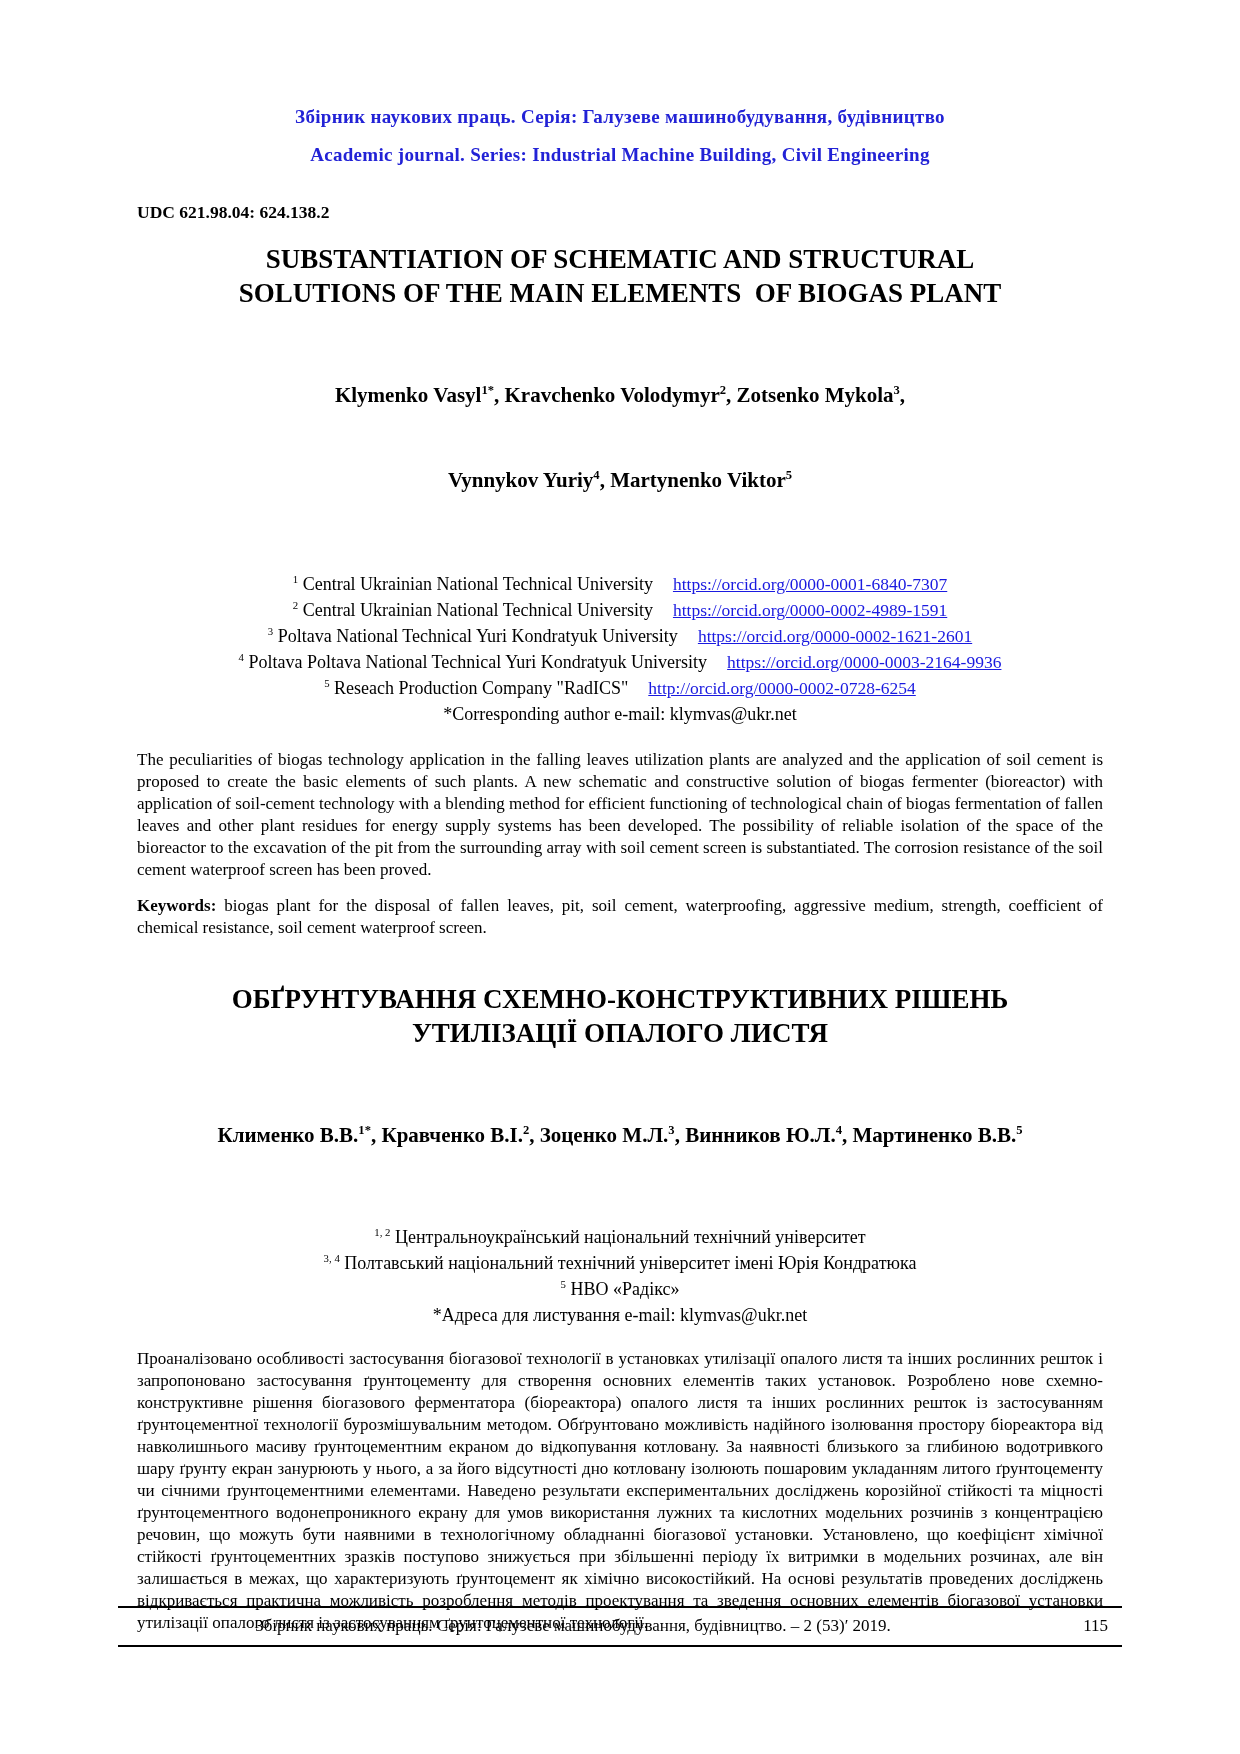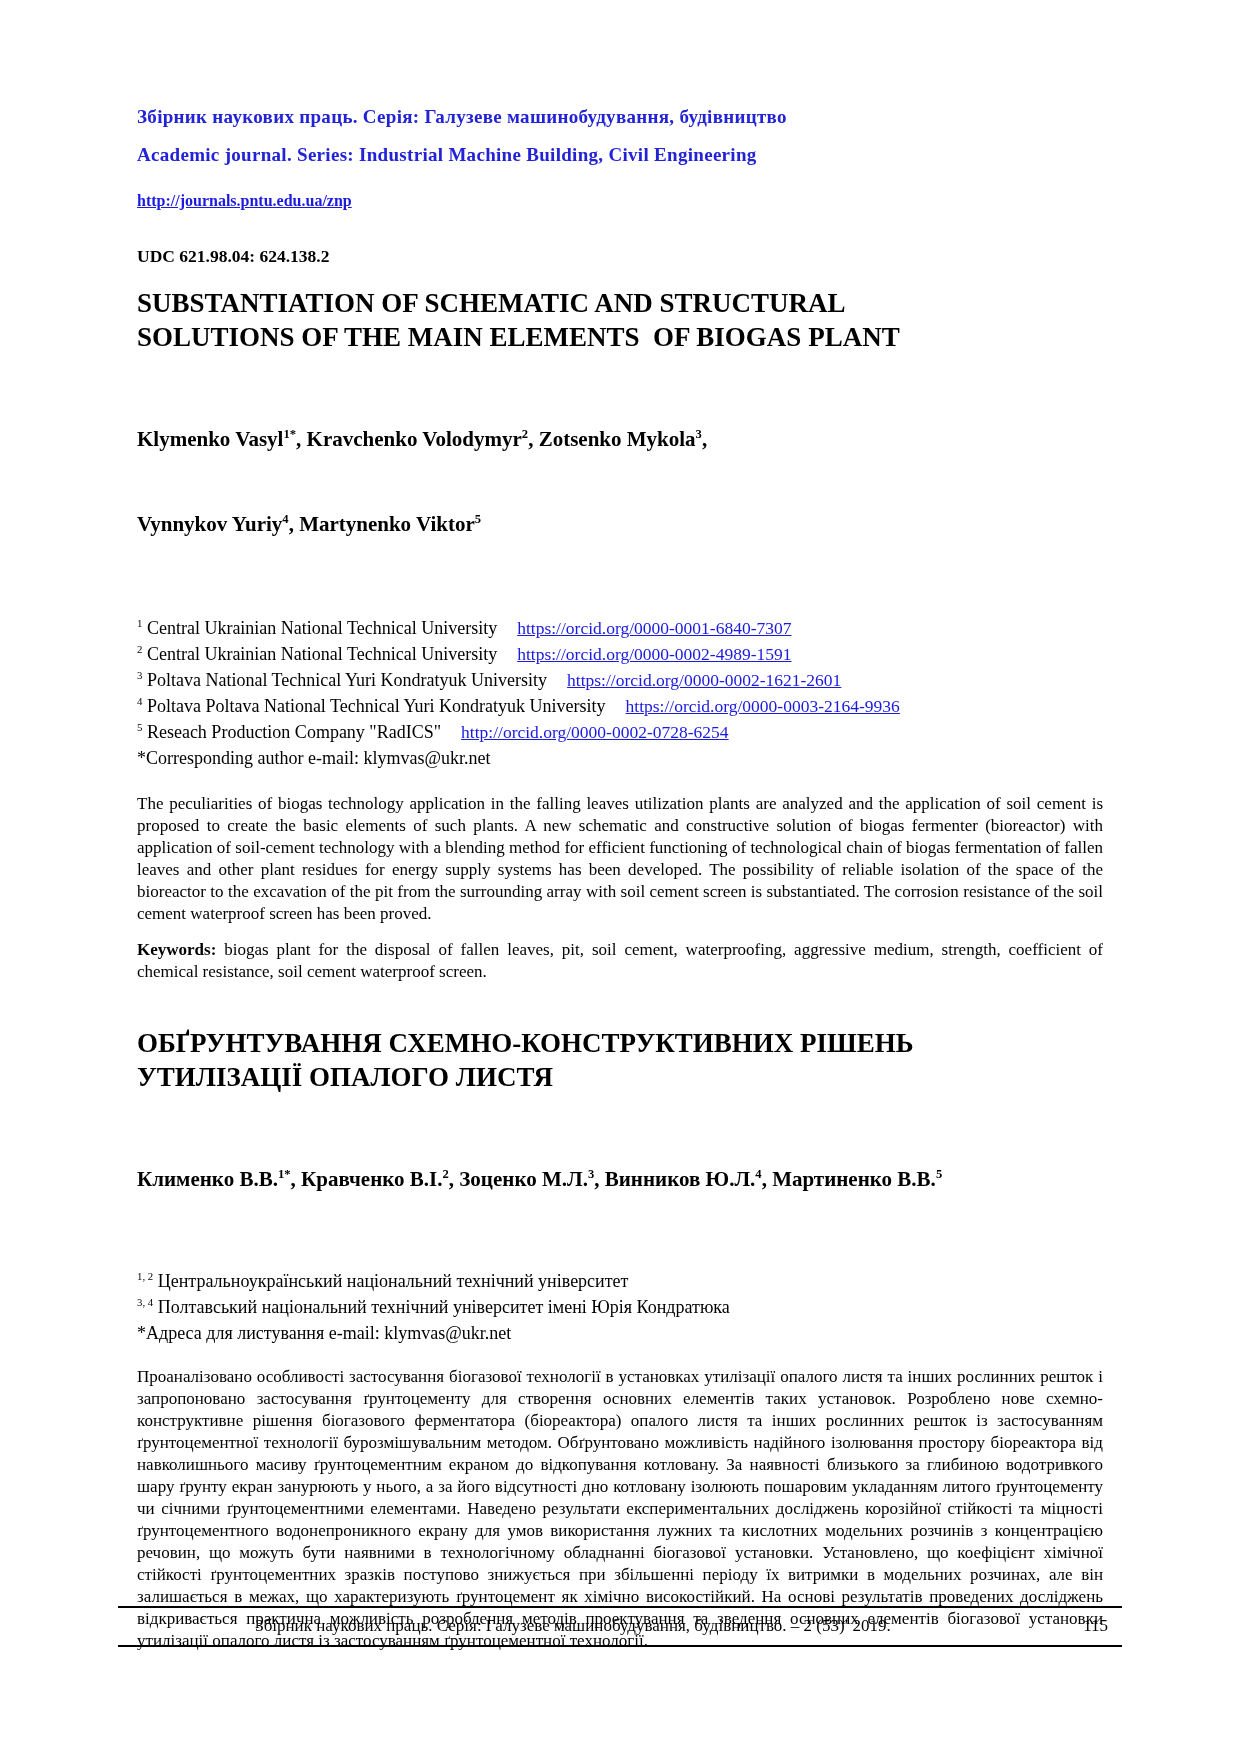--- a/index.html
+++ b/index.html
@@ -6,21 +6,21 @@
   .page {
     position:relative;
     width:1240px; height:1754px;
     background:#ffffff;
     font-family:"Liberation Serif", serif;
     color:#000;
     overflow:hidden;
   }
   .content { padding:106px 137px 0 137px; }
 
-  .centered { text-align:left; }
+  .centered { text-align:center; }
 
   .hdr-line { font-size:19px; font-weight:bold; color:#2222d6; letter-spacing:.3px; }
   .hdr-ua { margin-bottom:16px; }
   .hdr-en { margin-bottom:26px; }
 
   .link-line { font-size:16px; font-weight:bold; margin-bottom:15px; }
   a.blue-link, .blue-link {
     color:#1a1ae0; text-decoration:underline; cursor:pointer;
   }
 
@@ -62,23 +62,20 @@
 </style>
 </head>
 <body>
 
 <div class="page">
   <div class="content">
 
     <div class="centered">
       <div class="hdr-line hdr-ua">Збірник наукових праць. Серія: Галузеве машинобудування, будівництво</div>
       <div class="hdr-line hdr-en">Academic journal. Series: Industrial Machine Building, Civil Engineering</div>
-      <div class="link-line">
-        <a class="blue-link">http://journals.pntu.edu.ua/znp</a>
-      </div>
     </div>
 
     <div class="udc">UDC 621.98.04: 624.138.2</div>
 
     <div class="main-title centered">
       <div class="title-line">SUBSTANTIATION OF SCHEMATIC AND STRUCTURAL</div>
       <div class="title-line">SOLUTIONS OF THE MAIN ELEMENTS  OF BIOGAS PLANT</div>
     </div>
 
     <div class="authors centered">
@@ -104,20 +101,21 @@
       <div class="title-line">УТИЛІЗАЦІЇ ОПАЛОГО ЛИСТЯ</div>
     </div>
 
     <div class="authors ua-authors centered">
       <div><span>Клименко В.В.</span><sup>1*</sup><span>, </span><span>Кравченко В.І.</span><sup>2</sup><span>, </span><span>Зоценко М.Л.</span><sup>3</sup><span>, </span><span>Винников Ю.Л.</span><sup>4</sup><span>, </span><span>Мартиненко В.В.</span><sup>5</sup><span></span></div>
     </div>
 
     <div class="ua-affiliations centered">
       <div><sup>1, 2</sup><span> Центральноукраїнський національний технічний університет</span></div>
       <div><sup>3, 4</sup><span> Полтавський національний технічний університет імені Юрія Кондратюка</span></div>
+      <div><sup>5</sup><span> НВО «Радікс»</span></div>
       <div class="corresponding">*Адреса для листування e-mail: klymvas@ukr.net</div>
     </div>
 
     <div class="abstract ua-abstract">Проаналізовано особливості застосування біогазової технології в установках утилізації опалого листя та інших рослинних решток і запропоновано застосування ґрунтоцементу для створення основних елементів таких установок. Розроблено нове схемно-конструктивне рішення біогазового ферментатора (біореактора) опалого листя та інших рослинних решток із застосуванням ґрунтоцементної технології бурозмішувальним методом. Обґрунтовано можливість надійного ізолювання простору біореактора від навколишнього масиву ґрунтоцементним екраном до відкопування котловану. За наявності близького за глибиною водотривкого шару ґрунту екран занурюють у нього, а за його відсутності дно котловану ізолюють пошаровим укладанням литого ґрунтоцементу чи січними ґрунтоцементними елементами. Наведено результати експериментальних досліджень корозійної стійкості та міцності ґрунтоцементного водонепроникного екрану для умов використання лужних та кислотних модельних розчинів з концентрацією речовин, що можуть бути наявними в технологічному обладнанні біогазової установки. Установлено, що коефіцієнт хімічної стійкості ґрунтоцементних зразків поступово знижується при збільшенні періоду їх витримки в модельних розчинах, але він залишається в межах, що характеризують ґрунтоцемент як хімічно високостійкий. На основі результатів проведених досліджень відкривається практична можливість розроблення методів проектування та зведення основних елементів біогазової установки утилізації опалого листя із застосуванням ґрунтоцементної технології.</div>
 
   </div>
 
   <div class="footer">
     <div class="footer-text">Збірник наукових праць. Серія: Галузеве машинобудування, будівництво. – 2 (53)′ 2019.</div>
     <div class="footer-page">115</div>

